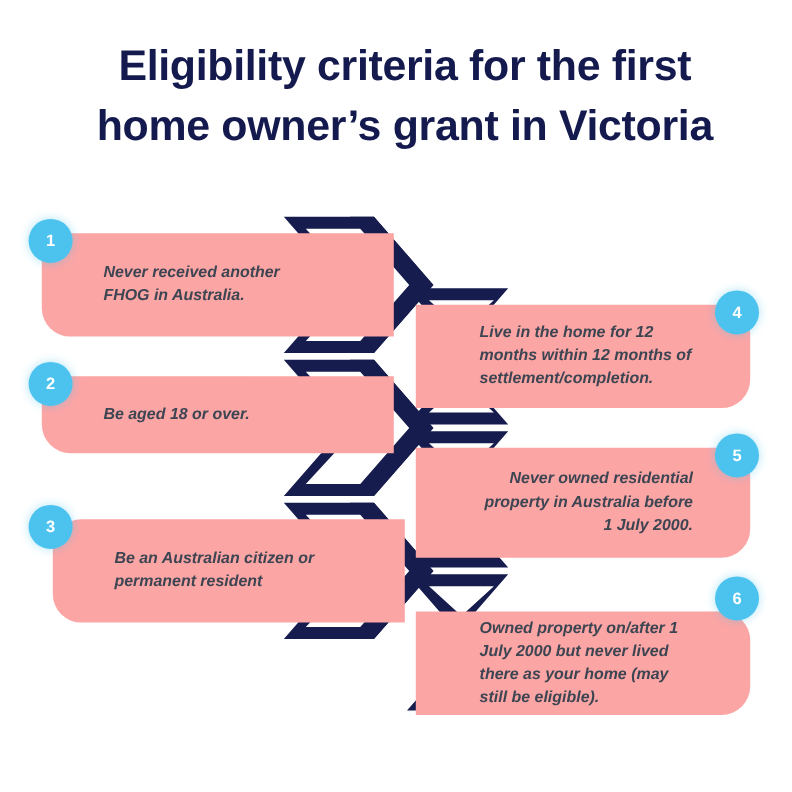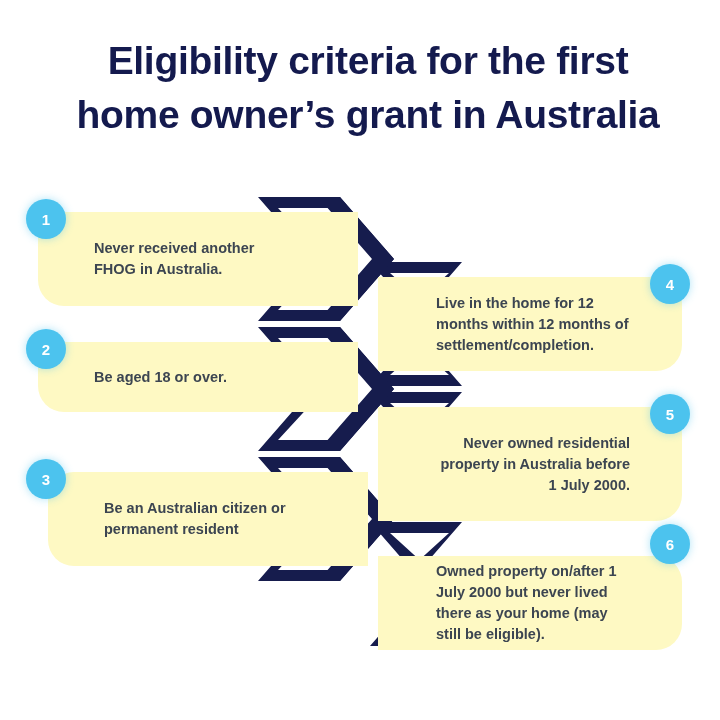--- a/index.html
+++ b/index.html
@@ -38,22 +38,23 @@
     left: 0;
     top: 0;
     width: 720px;
     height: 720px;
     pointer-events: none;
   }
 
   
   .card {
     position: absolute;
-    background: #fef9c3;
+    background: #fca5a5;
     box-sizing: border-box;
+    font-style: italic;
   }
   .card.left {
     border-radius: 26px 0 0 26px;
     padding: 0 58px 0 56px;
     text-align: left;
   }
   .card.right {
     border-radius: 0 26px 26px 0;
     padding: 0 52px 0 58px;
   }
@@ -98,21 +99,21 @@
     z-index: 5;
   }
 </style>
 </head>
 <body>
 
 <div id="canvas">
 
   <div id="title">
     <span class="tline">Eligibility criteria for the first</span>
-    <span class="tline">home owner’s grant in Australia</span>
+    <span class="tline">home owner’s grant in Victoria</span>
   </div>
 
   <svg id="chevrons" viewBox="0 0 720 720">
     <defs>
 
       <g id="hexL">
         <path d="M 0,0 L 82,0 L 136,62 L 82,124 L 0,124 L 54,62 Z
                  M 20,11 L 74,11 L 121,62 L 74,113 L 20,113 L 67,62 Z" fill-rule="evenodd"></path>
       </g>
     </defs>
@@ -175,21 +176,21 @@
     <span>3</span>
   </div>
 
   <div class="card right ta-center" style="left:378px; top:277px; width:304px; height:94px;">
     <div class="card-text">Live in the home for 12 months within 12 months of settlement/completion.</div>
   </div>
   <div class="badge" style="left:650px; top:264px;">
     <span>4</span>
   </div>
 
-  <div class="card right ta-right" style="left:378px; top:407px; width:304px; height:114px;">
+  <div class="card right ta-right" style="left:378px; top:407px; width:304px; height:100px;">
     <div class="card-text">Never owned residential property in Australia before 1 July 2000.</div>
   </div>
   <div class="badge" style="left:650px; top:394px;">
     <span>5</span>
   </div>
 
   <div class="card right ta-center" style="left:378px; top:537px; width:304px; height:94px;margin-top:19px;">
     <div class="card-text">Owned property on/after 1 July 2000 but never lived there as your home (may still be eligible).</div>
   </div>
   <div class="badge" style="left:650px; top:524px;">

